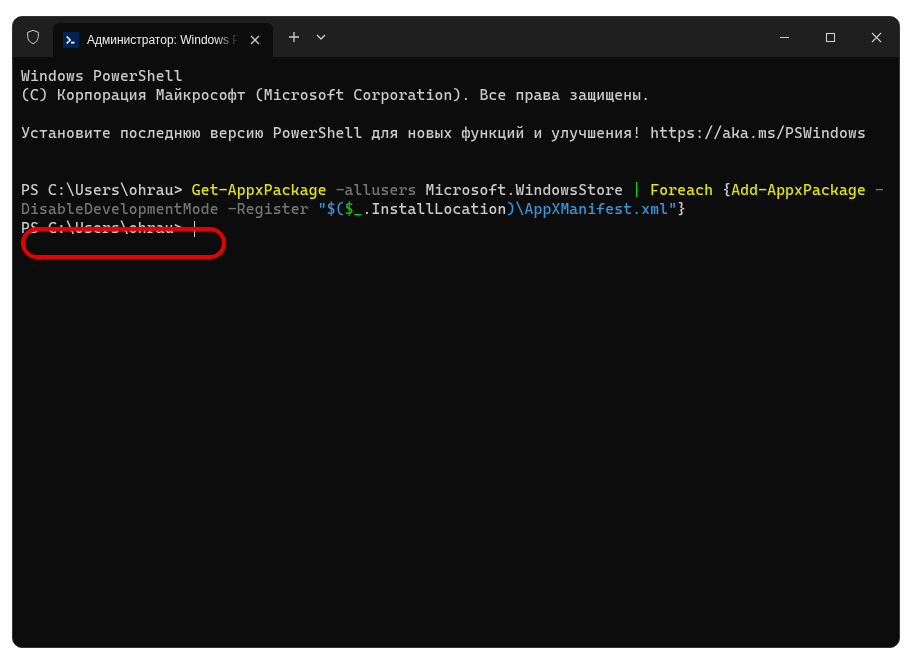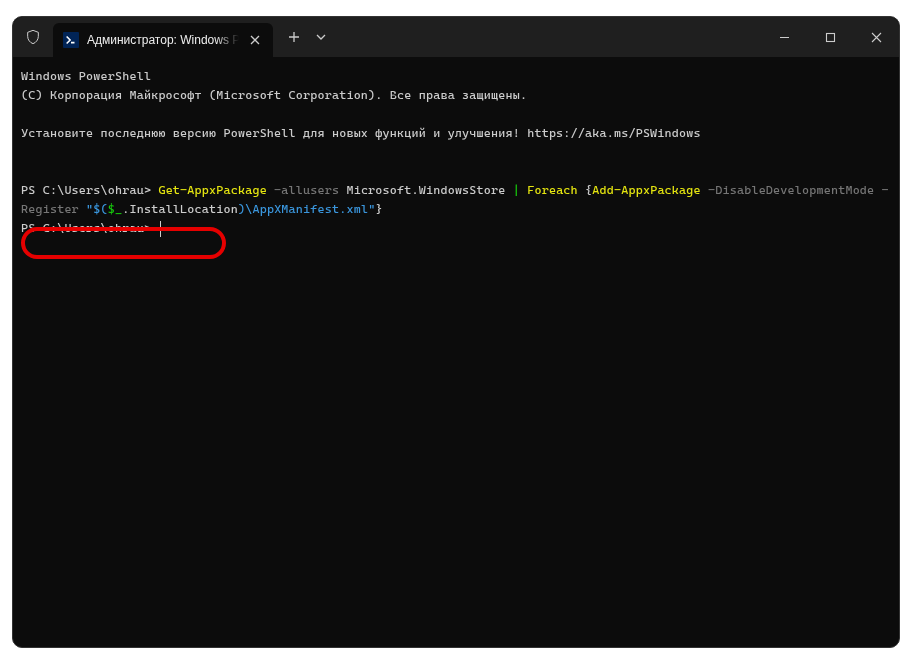--- a/index.html
+++ b/index.html
@@ -112,21 +112,21 @@
     height: 40px;
     display: flex;
     align-items: center;
     justify-content: center;
     color: #cccccc;
     cursor: pointer;
   }
   .terminal {
     padding: 10px 8px;
     font-family: "Cascadia Mono", "Consolas", monospace;
-    font-size: 12px;
+    font-size: 15px;
     line-height: 19px;
     color: #cccccc;
     white-space: pre-wrap;
     word-break: break-all;
     letter-spacing: 0.2px;
   }
   .t-yellow { color: #e5e510; }
   .t-green  { color: #16c60c; }
   .t-gray   { color: #767676; }
   .t-cyan   { color: #3a96dd; }

